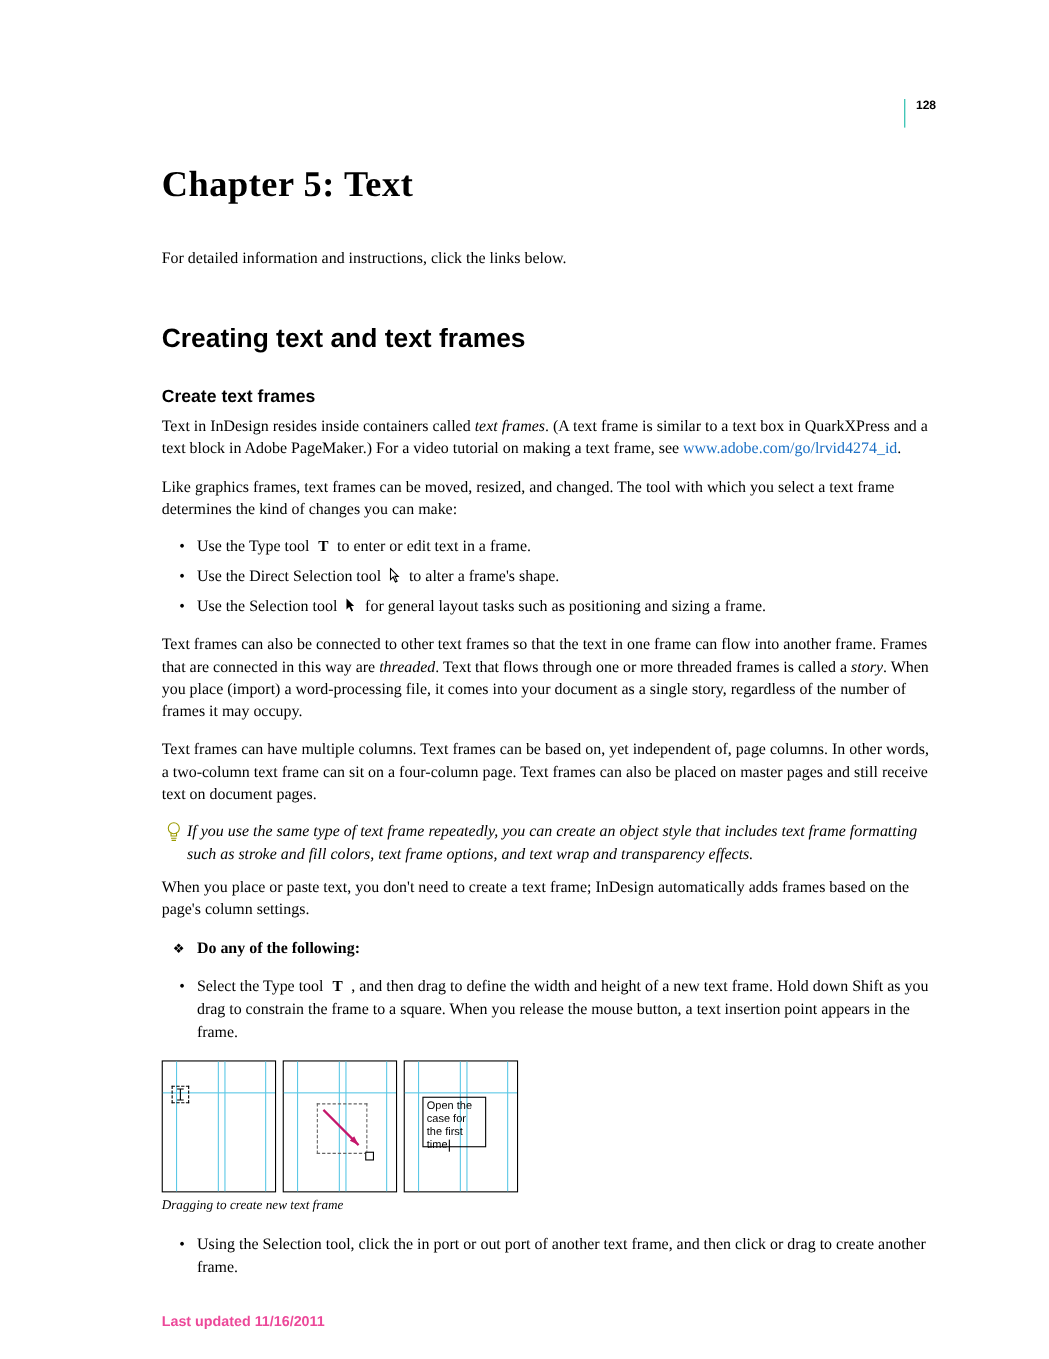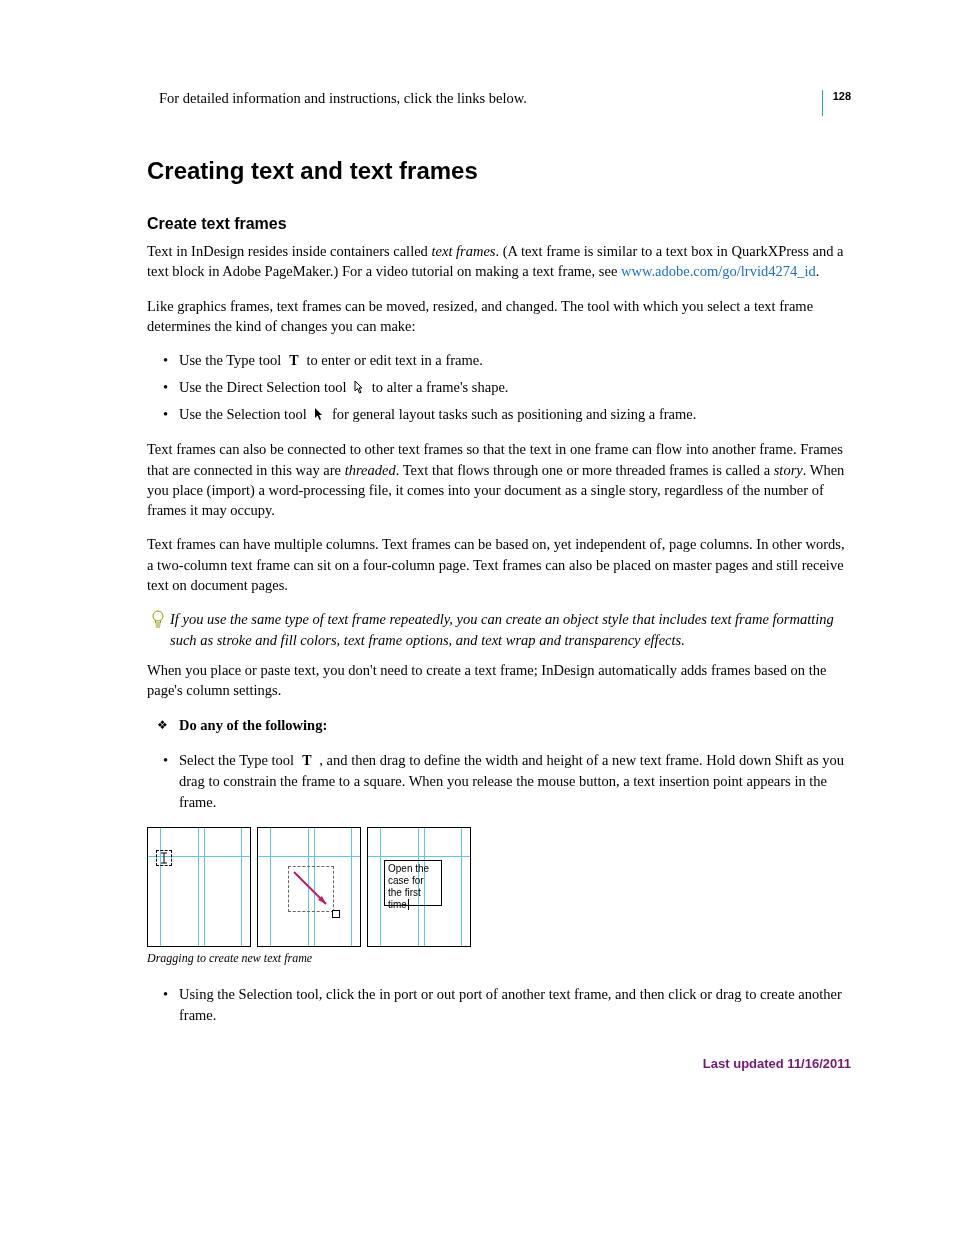--- a/index.html
+++ b/index.html
@@ -28,21 +28,21 @@
   }
   h1.chapter-title {
     font-family: "Minion Pro", Georgia, serif;
     font-weight: bold;
     font-size: 33px;
     margin: 60px 0 40px 0;
     letter-spacing: 0.5px;
   }
   p.intro {
     font-size: 14.5px;
-    margin: 0 0 50px 12px;
+    margin: 0 0 50px 0;
   }
   h2.section-title {
     font-family: "Myriad Pro", Arial, sans-serif;
     font-weight: bold;
     font-size: 24px;
     margin: 0 0 30px 0;
   }
   h3.subsection-title {
     font-family: "Myriad Pro", Arial, sans-serif;
     font-weight: bold;
@@ -121,42 +121,43 @@
   .guide-v { position:absolute; top:0; bottom:0; width:1px; background:#5cc8e6; }
   .guide-h { position:absolute; left:0; right:0; height:1px; background:#5cc8e6; }
   .caption {
     font-style: italic;
     font-size: 12px;
     margin: 4px 0 18px 0;
   }
   .footer {
     font-family: "Myriad Pro", Arial, sans-serif;
     font-weight: bold;
-    color: #701a75;
+    color: #ec4899;
     font-size: 13px;
-    text-align: right;
+    text-align: left;
     margin-top: 30px;
   }
   .cursor-box {
     position:absolute; border:1px dashed #000; width:14px; height:14px;
   }
   .textframe {
     position:absolute; border:1px solid #000; box-sizing:border-box;
     font-family: Arial, sans-serif; font-size:10px; line-height:1.2;
     padding:2px 3px;
   }
   .dashed { border:1px dashed #666; }
 </style>
 </head>
 <body>
 
 <div class="page">
 
   <div class="page-number">128</div>
 
+  <h1 class="chapter-title">Chapter 5: Text</h1>
 
   <p class="intro">For detailed information and instructions, click the links below.</p>
 
   <h2 class="section-title">Creating text and text frames</h2>
 
   <h3 class="subsection-title">Create text frames</h3>
 
   <p class="body">
     <span>Text in InDesign resides inside containers called </span><em class="term">text frames</em><span>. (A text frame is similar to a text box in QuarkXPress and a text block in Adobe PageMaker.) For a video tutorial on making a text frame, see </span><a class="link">www.adobe.com/go/lrvid4274_id</a><span>.</span>
   </p>

